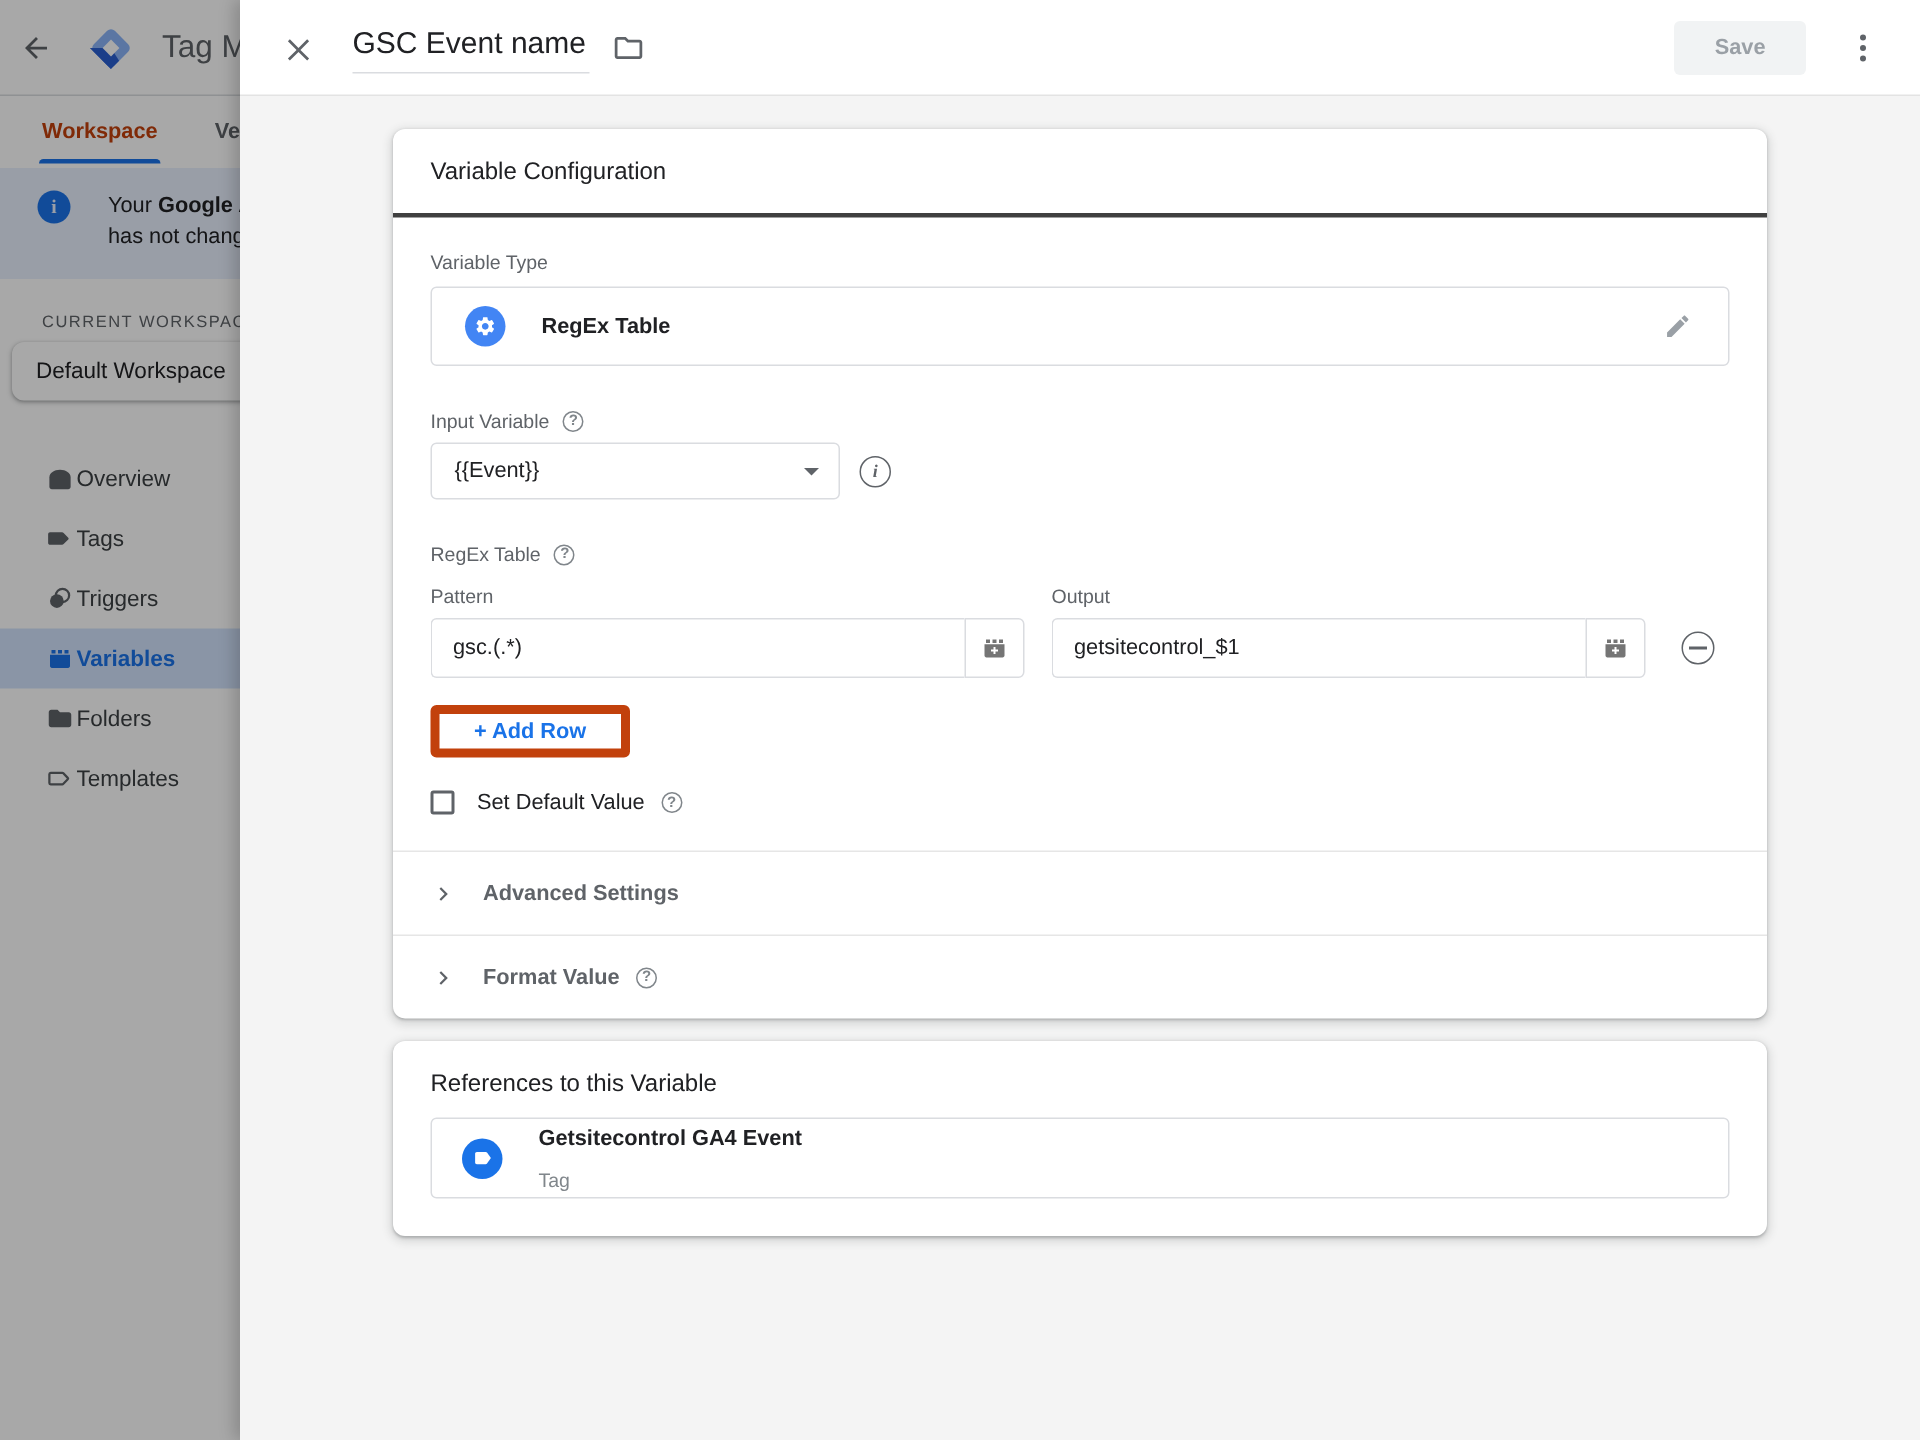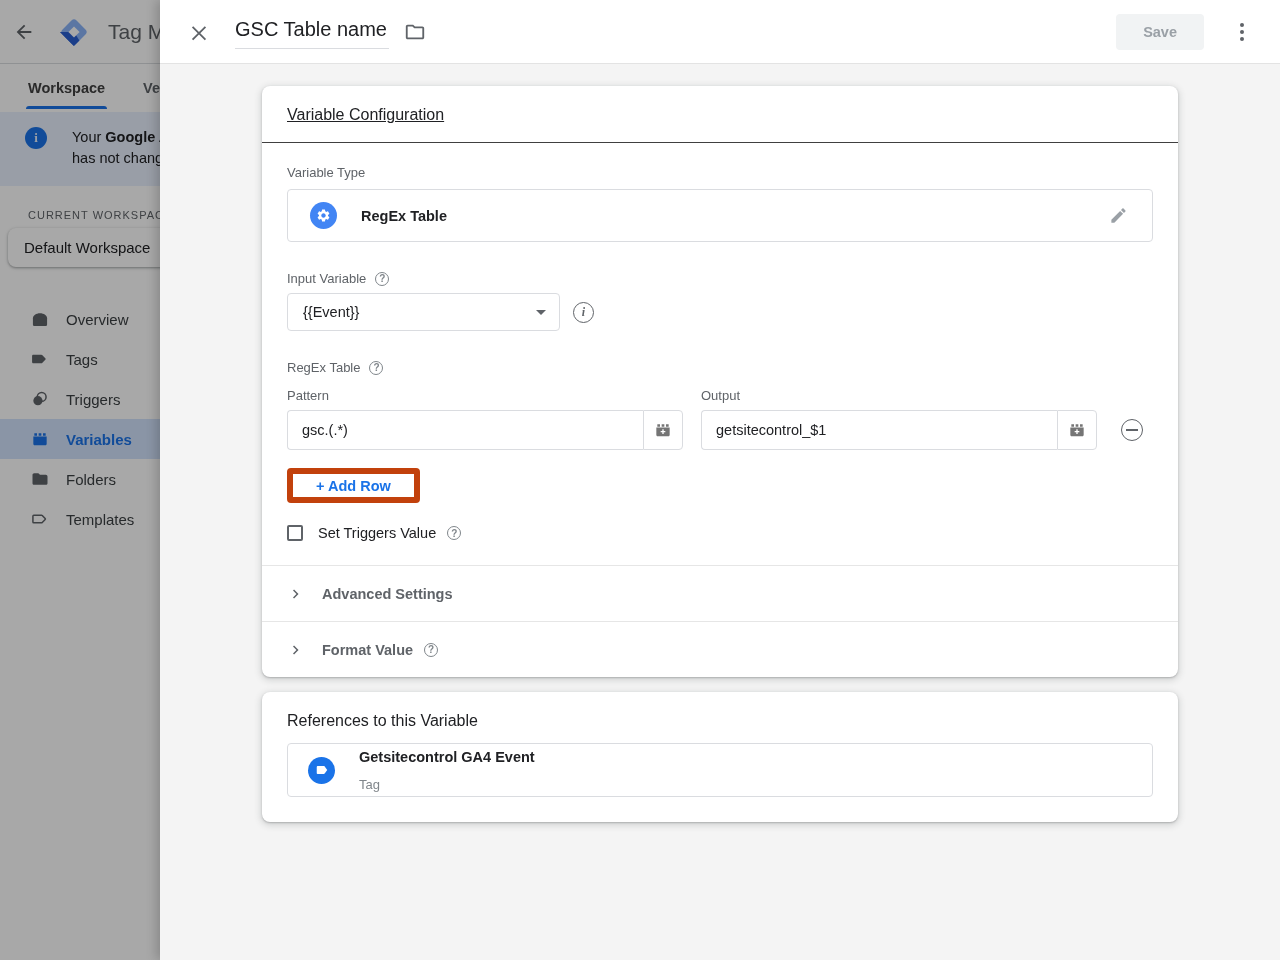--- a/index.html
+++ b/index.html
@@ -13,21 +13,21 @@
   .gtm-header { position:absolute; left:0; top:0; width:320px; height:64px;
     background:#fff; border-bottom:1px solid #dadce0; display:flex; align-items:center; }
   .back-btn { width:40px; height:40px; margin-left:4px; display:flex; align-items:center; justify-content:center; }
   .gtm-logo { width:36px; height:36px; margin-left:12px; flex:0 0 auto; }
   .gtm-title { margin-left:16px; font-size:21px; color:#5f6368; white-space:nowrap; }
 
   .tab-bar { position:absolute; left:0; top:64px; width:320px; height:48px;
     background:#fff; display:flex; gap:38px; padding-left:28px; }
   .tab { position:relative; display:flex; align-items:center; font-size:14.5px;
     font-weight:bold; color:#5f6368; white-space:nowrap; }
-  .tab.active { color:#404040; }
+  .tab.active { color:#c2410c; }
   .tab.active::after { content:""; position:absolute; left:-2px; right:-2px; bottom:3px;
     height:3px; border-radius:3px 3px 0 0; background:#1a73e8; }
 
   .banner { position:absolute; left:0; top:112px; width:480px; height:74px;
     background:#e8f0fe; display:flex; padding:15px 0 0 25px; }
   .banner-info-icon { width:22px; height:22px; border-radius:50%; background:#1a73e8;
     color:#e8f0fe; font-size:13px; font-weight:bold; display:flex; align-items:center;
     justify-content:center; flex:0 0 auto; font-family:"Liberation Serif", serif; }
   .banner-text { margin-left:25px; font-size:14.5px; line-height:21px; color:#202124; white-space:nowrap; }
 
@@ -35,21 +35,21 @@
     letter-spacing:1px; color:#5f6368; white-space:nowrap; }
   .ws-card { position:absolute; left:8px; top:228px; width:212px; height:39px;
     background:#fff; border-radius:8px; display:flex; align-items:center; padding-left:16px;
     box-shadow:0 1px 2px rgba(60,64,67,.3), 0 1px 3px 1px rgba(60,64,67,.15); }
   .ws-card span { font-size:15px; color:#202124; white-space:nowrap; }
 
   .nav { position:absolute; left:0; top:299px; width:160px; }
   .nav-row { height:40px; display:flex; align-items:center; padding-left:30px; color:#3c4043; }
   .nav-row .nav-icon { width:20px; height:20px; color:#5f6368; flex:0 0 auto; }
   .nav-row .nav-icon svg { width:20px; height:20px; display:block; }
-  .nav-row span.lbl { margin-left:16px; font-size:15px; white-space:nowrap; }
+  .nav-row span.lbl { margin-left:1px; font-size:15px; white-space:nowrap; }
   .nav-row.active { background:#d2e3fc; color:#1a73e8; }
   .nav-row.active .nav-icon { color:#1a73e8; }
   .nav-row.active span.lbl { color:#1a73e8; font-weight:bold; }
 
   .scrim { position:absolute; left:0; top:0; width:160px; height:960px;
     background:rgba(0,0,0,0.34); z-index:5; }
 
   
   .drawer { position:absolute; left:160px; top:0; width:1120px; height:960px;
     background:#f4f4f4; z-index:6; box-shadow:-4px 0 10px rgba(0,0,0,.18); }
@@ -63,21 +63,21 @@
   .save-btn { background:#f1f3f4; color:#9aa0a6; border:none; border-radius:4px;
     font-size:14.5px; font-weight:bold; padding:10px 27px; font-family:inherit; }
   .kebab-btn { margin-left:26px; width:24px; height:28px; display:flex; flex-direction:column;
     align-items:center; justify-content:center; gap:3px; }
   .kebab-btn i { width:4px; height:4px; border-radius:50%; background:#5f6368; }
 
   .drawer-body { padding:22px 0 0 102px; }
   .card { width:916px; background:#fff; border-radius:8px;
     box-shadow:0 1px 2px rgba(60,64,67,.3), 0 2px 6px 2px rgba(60,64,67,.15); overflow:hidden; }
   .card-title { padding:20px 25px 18px; font-size:16px; color:#202124; }
-  .card.config .card-title { border-bottom:1px solid #404040;text-decoration:underline; }
+  .card.config .card-title { border-bottom:3px solid #404040; }
   .card-content { padding:22px 25px 0; }
 
   .field-label { display:flex; align-items:center; gap:9px; font-size:13px; color:#5f6368; }
   .help { width:14px; height:14px; border:1.2px solid #80868b; border-radius:50%;
     color:#80868b; font-size:10px; font-weight:bold; display:inline-flex;
     align-items:center; justify-content:center; flex:0 0 auto; }
 
   .type-box { margin-top:9px; height:53px; border:1px solid #dadce0; border-radius:4px;
     display:flex; align-items:center; padding:0 22px 0 22px; background:#fff; }
   .icon-circle { width:27px; height:27px; border-radius:50%; display:flex;
@@ -239,21 +239,21 @@
   <div class="scrim"></div>
 
   <div class="drawer">
 
     <div class="drawer-header">
       <span class="close-btn">
         <svg viewBox="0 0 24 24" width="22" height="22">
             <path fill="#5f6368" d="M18.3 5.71L12 12.01l-6.3-6.3-1.41 1.41 6.3 6.3-6.3 6.3 1.41 1.41 6.3-6.3 6.3 6.3 1.41-1.41-6.3-6.3 6.3-6.3z"></path>
           </svg>
       </span>
-      <div class="drawer-title">GSC Table name</div>
+      <div class="drawer-title">GSC Event name</div>
       <span class="folder-btn">
         <svg viewBox="0 0 24 24" width="22" height="22">
             <path fill="#5f6368" d="M20 6h-8l-2-2H4c-1.1 0-2 .9-2 2v12c0 1.1.9 2 2 2h16c1.1 0 2-.9 2-2V8c0-1.1-.9-2-2-2zm0 12H4V6h5.2l2 2H20v10z"></path>
           </svg>
       </span>
       <div class="header-spacer"></div>
       <button class="save-btn">Save</button>
       <span class="kebab-btn">
           <i></i>
           <i></i>
@@ -328,21 +328,21 @@
                   </span>
                 </div>
               </div>
               <span class="minus-btn"></span>
             </div>
             <button class="add-row-btn">+ Add Row</button>
           </div>
 
           <div class="checkbox-row">
             <span class="checkbox"></span>
-            <span class="cb-label">Set Triggers Value</span>
+            <span class="cb-label">Set Default Value</span>
             <span class="help">?</span>
           </div>
         </div>
 
         <div class="expander">
           <span class="chev">
             <svg viewBox="0 0 24 24">
                 <path fill="#5f6368" d="M9.4 6L8 7.4l4.6 4.6L8 16.6 9.4 18l6-6z"></path>
               </svg>
           </span>

